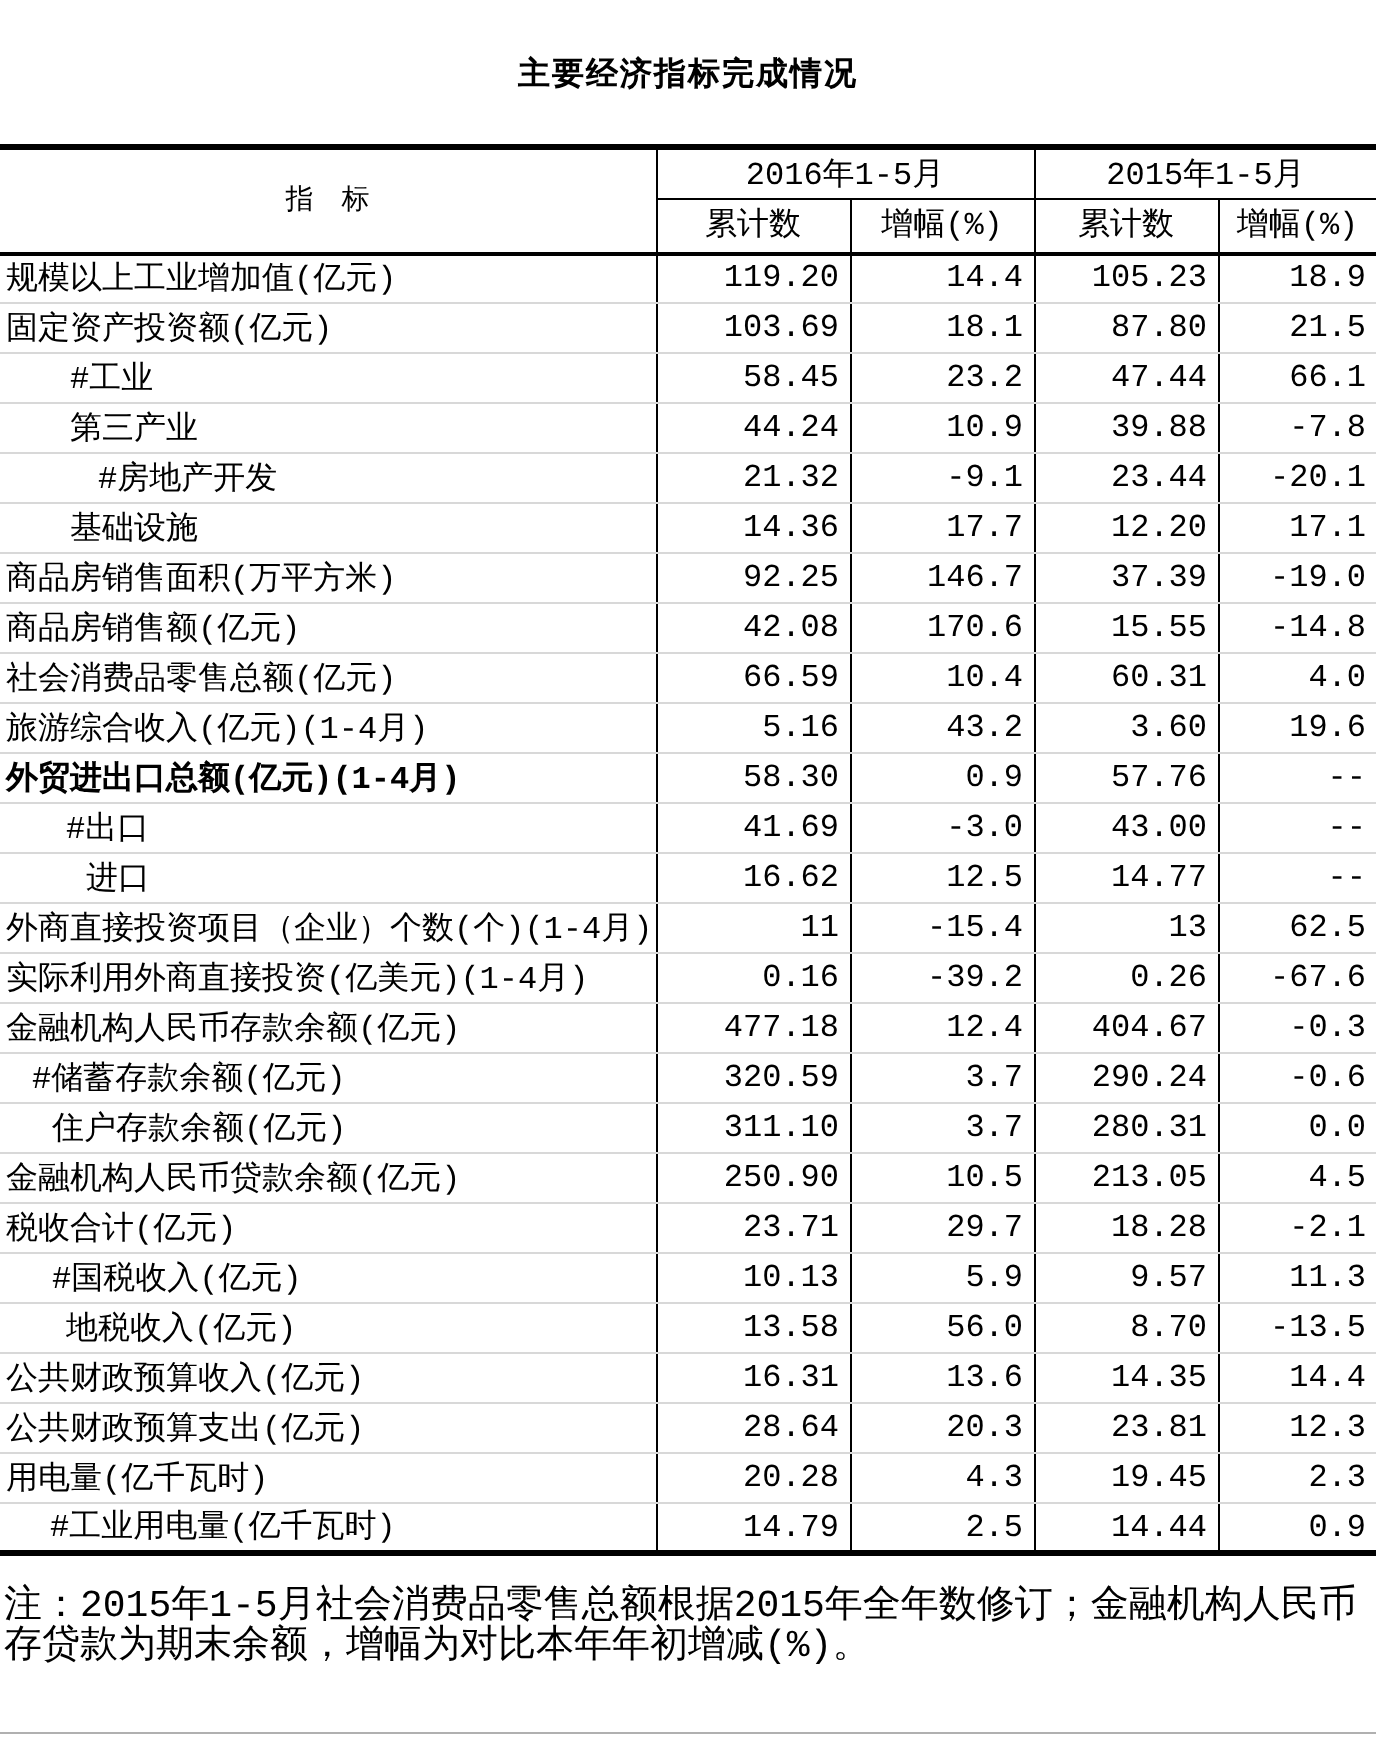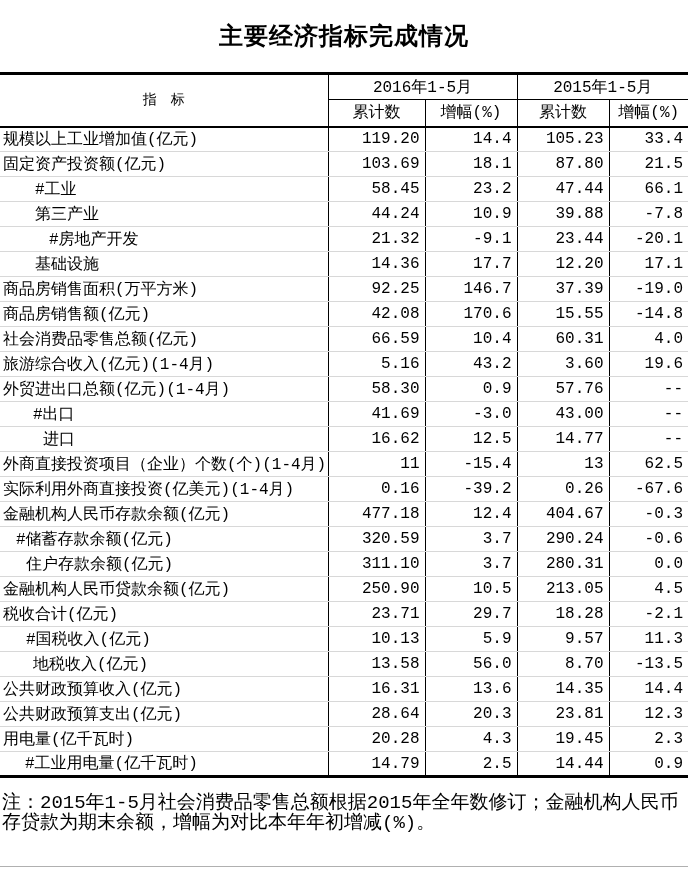--- a/index.html
+++ b/index.html
@@ -13,21 +13,21 @@
     position: relative;
     color: #000;
     font-family: "Liberation Mono", "DejaVu Sans Mono", monospace;
     overflow: hidden;
   }
   .title {
     padding-top: 25px;
     height: 26px;
     line-height: 26px;
     text-align: center;
-    font-size: 24px;
+    font-size: 16px;
     font-weight: bold;
     letter-spacing: 1px;
     margin-bottom: 21px;
   }
   table.report {
     width: 688px;
     table-layout: fixed;
     border-collapse: collapse;
     border-top: 3px solid #000;
     border-bottom: 3px solid #000;
@@ -91,21 +91,21 @@
       <th>累计数</th>
       <th>增幅(%)</th>
     </tr>
   </thead>
   <tbody>
       <tr>
         <td class="lbl b0" style="padding-left: 3px;">规模以上工业增加值(亿元)</td>
         <td class="num">119.20</td>
         <td class="num">14.4</td>
         <td class="num">105.23</td>
-        <td class="num">33.4</td>
+        <td class="num">18.9</td>
       </tr>
       <tr>
         <td class="lbl b0" style="padding-left: 3px;">固定资产投资额(亿元)</td>
         <td class="num">103.69</td>
         <td class="num">18.1</td>
         <td class="num">87.80</td>
         <td class="num">21.5</td>
       </tr>
       <tr>
         <td class="lbl b0" style="padding-left: 35px;">#工业</td>
@@ -157,21 +157,21 @@
         <td class="num">4.0</td>
       </tr>
       <tr>
         <td class="lbl b0" style="padding-left: 3px;">旅游综合收入(亿元)(1-4月)</td>
         <td class="num">5.16</td>
         <td class="num">43.2</td>
         <td class="num">3.60</td>
         <td class="num">19.6</td>
       </tr>
       <tr>
-        <td class="lbl b0" style="padding-left: 3px;">外贸进出口总额(亿元)(1-4月)</td>
+        <td class="lbl b0" style="padding-left: 3px; font-weight: bold;">外贸进出口总额(亿元)(1-4月)</td>
         <td class="num">58.30</td>
         <td class="num">0.9</td>
         <td class="num">57.76</td>
         <td class="num">--</td>
       </tr>
       <tr>
         <td class="lbl b0" style="padding-left: 33px;">#出口</td>
         <td class="num">41.69</td>
         <td class="num">-3.0</td>
         <td class="num">43.00</td>

